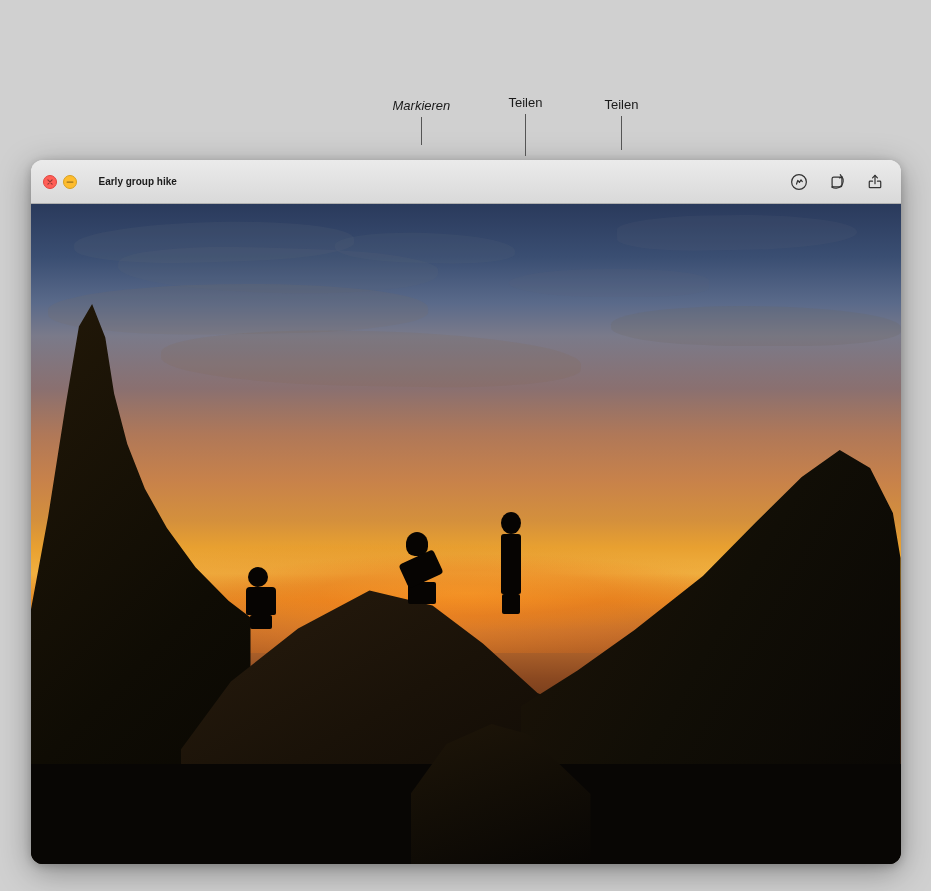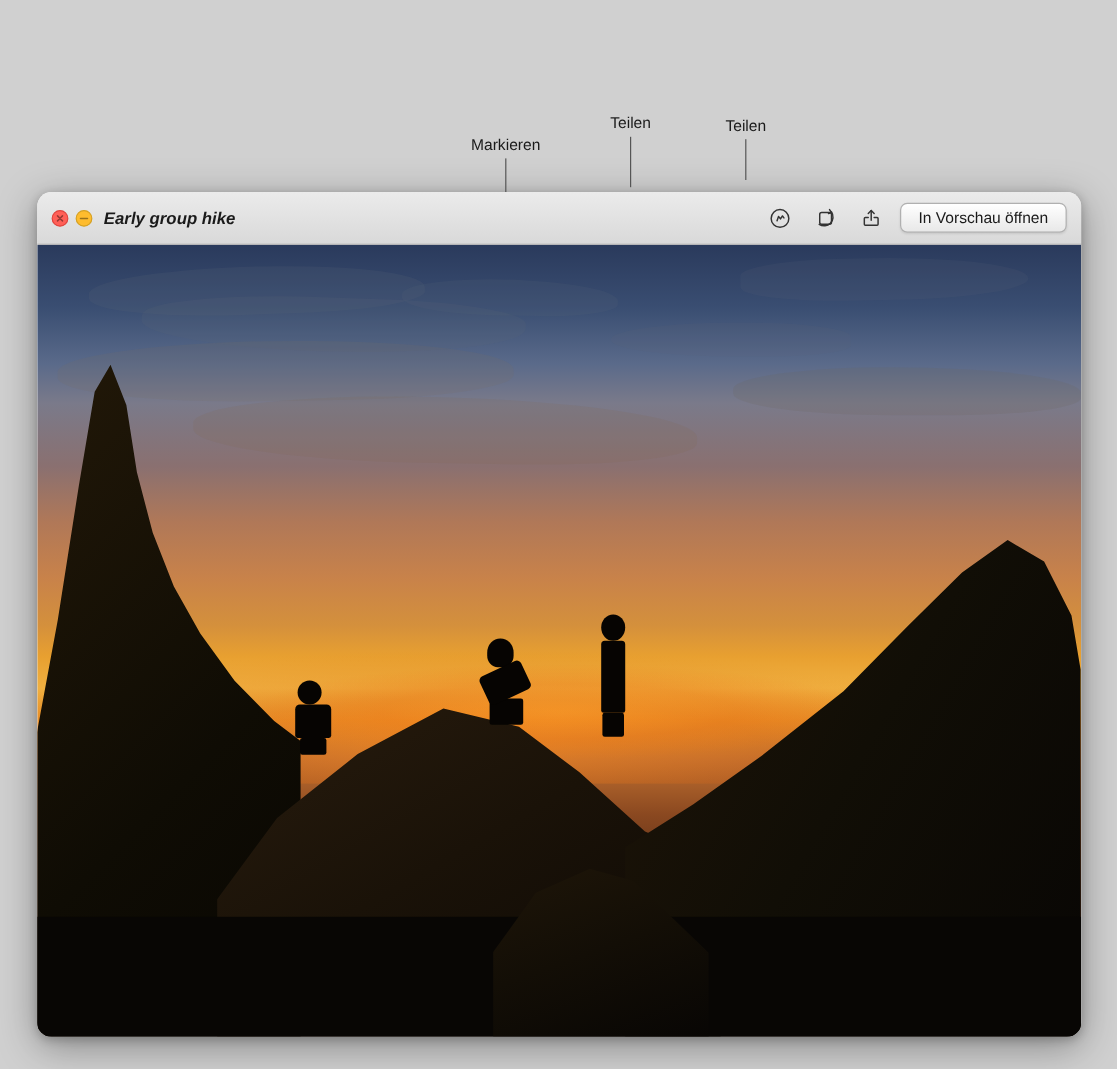--- a/index.html
+++ b/index.html
@@ -98,25 +98,24 @@
       background: #ff5f57;
       border: 1px solid #e0443e;
     }
 
     .tl-minimize {
       background: #febc2e;
       border: 1px solid #d6a122;
     }
 
     .title-text {
-      font-size: 14px;
+      font-size: 10px;
       font-weight: 600;
       color: #1a1a1a;
-      margin-left: 10px;
-      font-style: italic;
+      margin-left: 22px;
     }
 
     .titlebar-actions {
       position: absolute;
       right: 12px;
       display: flex;
       align-items: center;
       gap: 10px;
     }
 
@@ -211,21 +210,21 @@
       position: absolute;
       border-radius: 50% 60% 40% 50%;
       background: rgba(90, 100, 120, 0.35);
     }
   </style>
 </head>
 <body>
 
 <div class="tooltip-area">
 
-  <div class="tooltip tooltip-markieren" style="position: absolute; left: 362px; bottom: 0;">
+  <div class="tooltip tooltip-markieren" style="position: absolute; left: 362px; bottom: 15px; font-style: italic;">
     <span>Markieren</span>
     <div class="tooltip-line" style="height: 28px;"></div>
   </div>
 
   <div class="tooltip tooltip-drehen" style="position: absolute; left: 478px; bottom: 4px;">
     <span>Teilen</span>
     <div class="tooltip-line" style="height: 42px;"></div>
   </div>
 
   <div class="tooltip tooltip-teilen" style="position: absolute; left: 562px; bottom: 10px;">
@@ -270,21 +269,20 @@
       </button>
 
       <button class="icon-btn" title="Teilen">
         <svg viewBox="0 0 22 22" fill="none" stroke="#333" stroke-width="1.5" stroke-linecap="round" stroke-linejoin="round">
           <path d="M8 10H5a1 1 0 0 0-1 1v6a1 1 0 0 0 1 1h12a1 1 0 0 0 1-1v-6a1 1 0 0 0-1-1h-3"></path>
           <path d="M11 3v10"></path>
           <path d="M8 6l3-3 3 3"></path>
         </svg>
       </button>
 
-      <button class="open-preview-btn">In Vorschau öffnen</button>
     </div>
   </div>
 
   <div class="image-area">
 
     <div class="sky-gradient"></div>
 
     <div class="clouds">
       <div class="cloud-shape" style="width:280px;height:40px;top:5%;left:5%;opacity:0.5;transform:rotate(-2deg);"></div>
       <div class="cloud-shape" style="width:180px;height:30px;top:8%;left:35%;opacity:0.45;transform:rotate(1deg);"></div>

